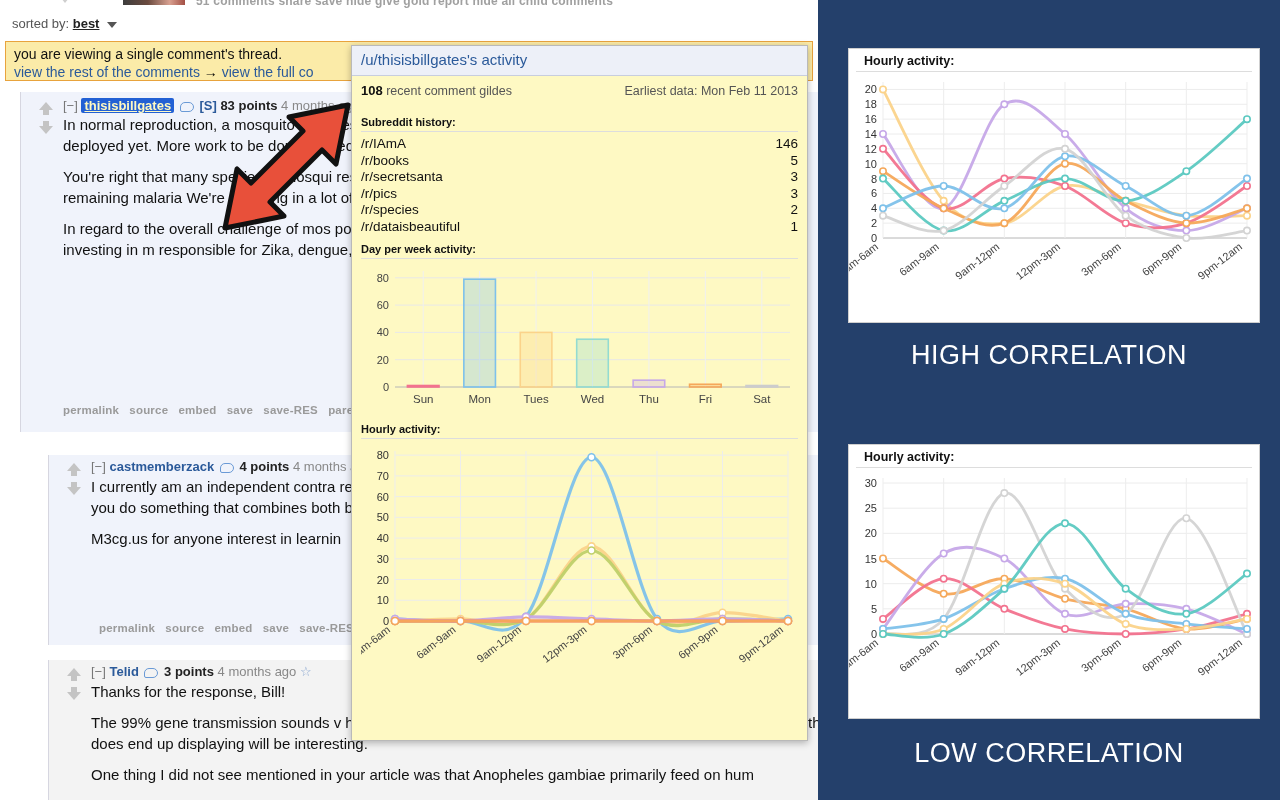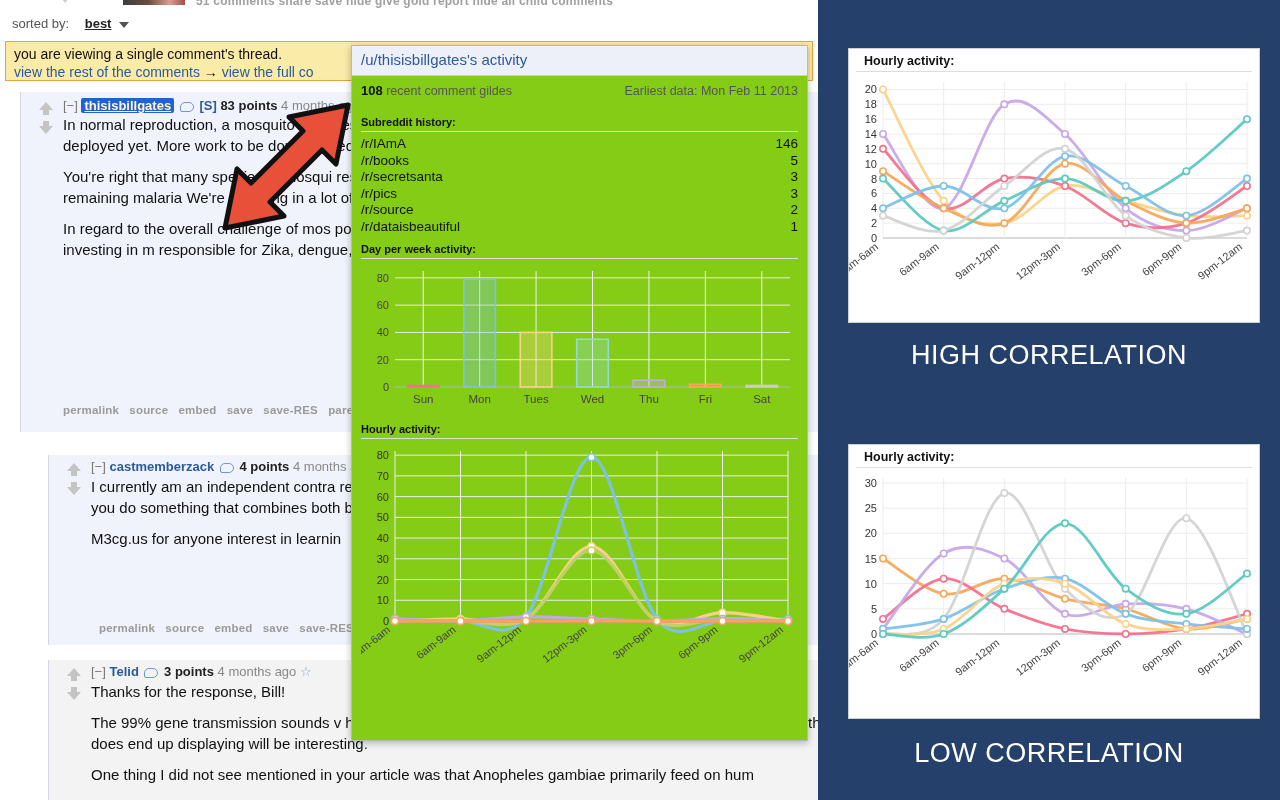--- a/index.html
+++ b/index.html
@@ -27,21 +27,21 @@
   .top-strip .acts { position:absolute; left:196px; top:-6px; }
   .top-strip .arrowdn {
     position:absolute; left:56px; top:-8px; width:0;height:0;
     border-left:9px solid transparent;border-right:9px solid transparent;
     border-top:11px solid #cfcfcf;
   }
 
   .sortedby {
     position:absolute; left:12px; top:16px; font-size:13px; color:#555;
   }
-  .sortedby b { color:#222; text-decoration:underline;margin-left:12px; }
+  .sortedby b { color:#222; text-decoration:underline; }
   .caret-dn {
     display:inline-block; width:0;height:0; margin-left:4px;
     border-left:5px solid transparent;border-right:5px solid transparent;
     border-top:6px solid #555; vertical-align:middle;
   }
 
   .infobar {
     position:absolute; left:5px; top:41px; width:808px; height:40px;
     background:#FBEBA8; border:1px solid #E8A33D; padding:3px 8px;
     font-size:14px; line-height:18px;
@@ -82,21 +82,21 @@
     border-left:7px solid transparent;border-right:7px solid transparent;
   }
   .vote-up { border-bottom:8px solid #c4c4c4; }
   .vote-up-stem { width:6px;height:5px;background:#c4c4c4;margin:0 auto; }
   .vote-dn-stem { width:6px;height:5px;background:#c4c4c4;margin:0 auto; }
   .vote-dn { border-top:8px solid #c4c4c4; }
 
   
   #activity-panel {
     position:absolute; left:351px; top:45px; width:457px; height:696px;
-    background:#84cc16; border:1px solid #b9b9b9;
+    background:#fef9c3; border:1px solid #b9b9b9;
     box-shadow:0 2px 7px rgba(0,0,0,.28); overflow:hidden; z-index:40;
   }
   .panel-head {
     height:30px; background:#EDF0F8; border-bottom:1px solid #c8cede;
     padding:5px 9px; font-size:15px; color:#2b5a9a;
   }
   .panel-body { padding:7px 9px 0 9px; }
   .gild-row {
     display:flex; justify-content:space-between; align-items:baseline;
     font-size:12.5px; color:#555; margin-bottom:8px;
@@ -263,21 +263,21 @@
       </div>
       <div class="sub-row">
         <span>/r/secretsanta</span>
         <span>3</span>
       </div>
       <div class="sub-row">
         <span>/r/pics</span>
         <span>3</span>
       </div>
       <div class="sub-row">
-        <span>/r/source</span>
+        <span>/r/species</span>
         <span>2</span>
       </div>
       <div class="sub-row">
         <span>/r/dataisbeautiful</span>
         <span>1</span>
       </div>
     </div>
 
     <div class="sec-title" style="margin-top:8px;">Day per week activity:</div>
     <div class="sec-rule"></div>

